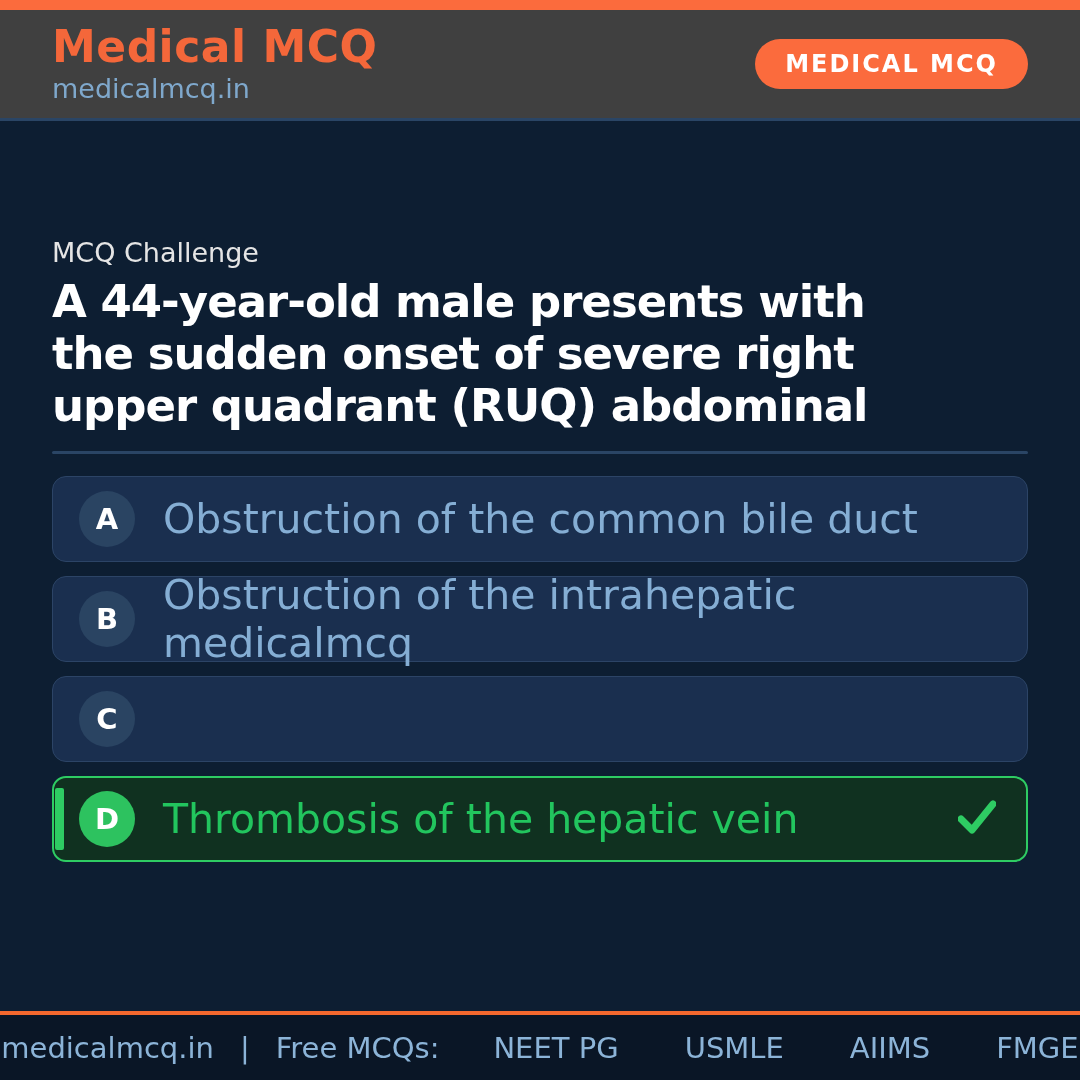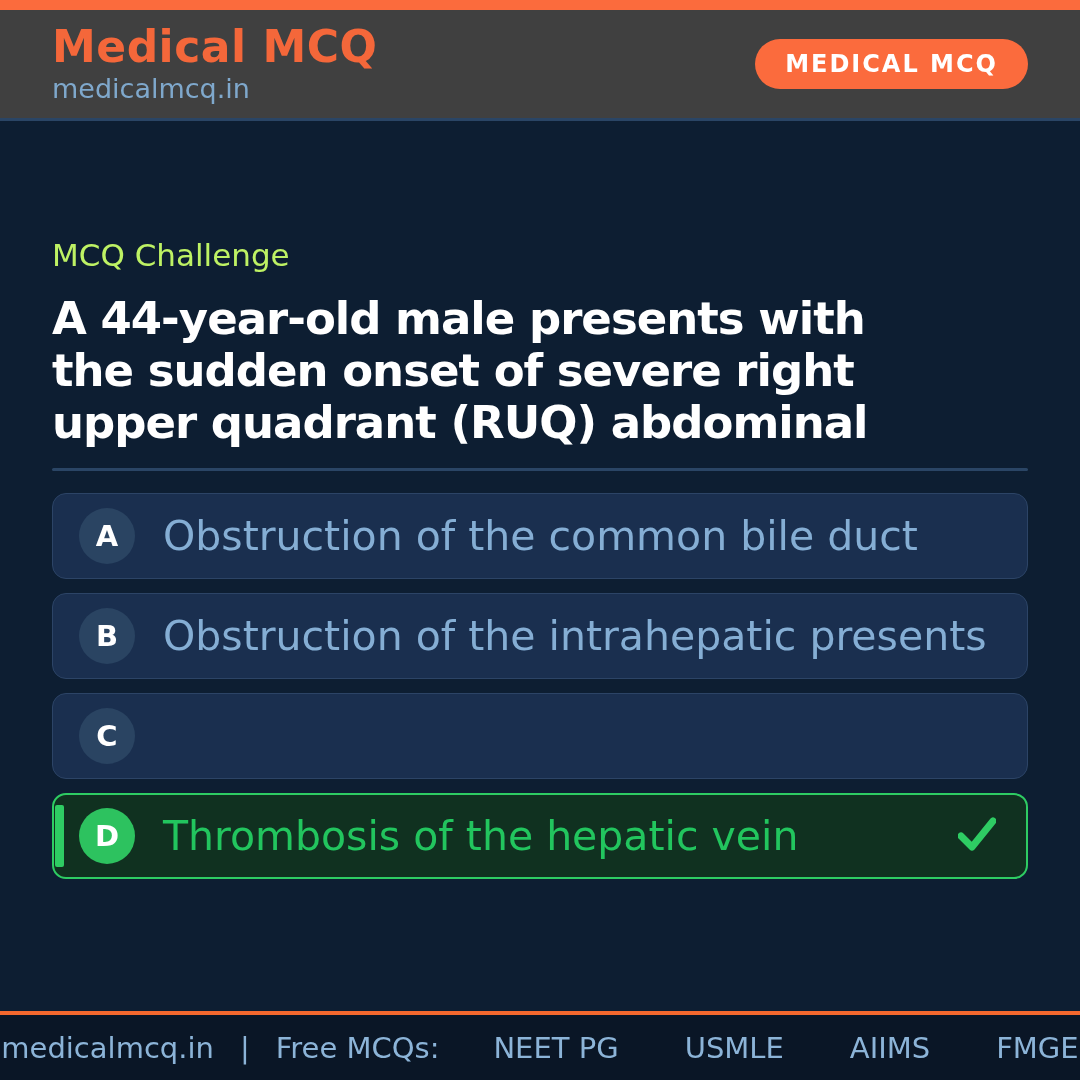--- a/index.html
+++ b/index.html
@@ -25,23 +25,23 @@
   }
   .brand-sub { color: #7fa8cc; font-size: 27px; margin-top: 2px; }
   .header-badge {
     background: #fb6b3d; color: #ffffff;
     font-size: 24px; font-weight: bold; letter-spacing: 2px;
     padding: 11px 30px; border-radius: 999px;
     white-space: nowrap;
   }
 
   .main { padding: 0 52px; }
-  .mcq-label { margin-top: 116px; color: #bef264; font-size: 31px; }
+  .mcq-label { margin-top: 116px; color: #e5e5e5; font-size: 27px; }
   .question {
-    margin-top: 20px;
+    margin-top: 8px;
     color: #ffffff; font-weight: bold;
     font-size: 45px; line-height: 52px; letter-spacing: -1px;
     white-space: nowrap;
   }
   .divider { height: 3px; background: #2a4565; margin-top: 19px; border-radius: 2px; }
 
   .options { margin-top: 22px; }
   .option {
     height: 86px; border-radius: 14px;
     background: #1a2f4f; border: 1px solid #2c4466;
@@ -105,21 +105,21 @@
   </div>
   <div class="divider"></div>
 
   <div class="options">
     <div class="option">
       <div class="option-badge">A</div>
       <div class="option-text">Obstruction of the common bile duct</div>
     </div>
     <div class="option">
       <div class="option-badge">B</div>
-      <div class="option-text">Obstruction of the intrahepatic presents</div>
+      <div class="option-text">Obstruction of the intrahepatic medicalmcq</div>
     </div>
     <div class="option">
       <div class="option-badge">C</div>
     </div>
     <div class="option correct">
       <div class="accent-bar"></div>
       <div class="option-badge">D</div>
       <div class="option-text">Thrombosis of the hepatic vein</div>
       <span class="check">
         <svg width="38" height="34" viewBox="0 0 38 34">

